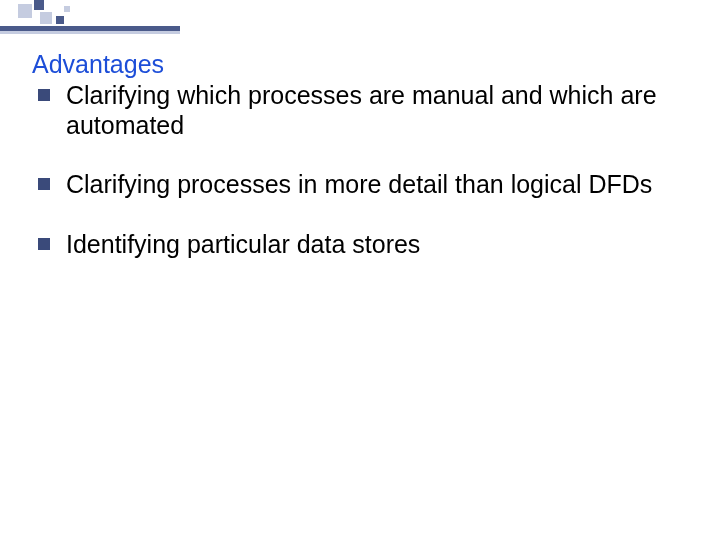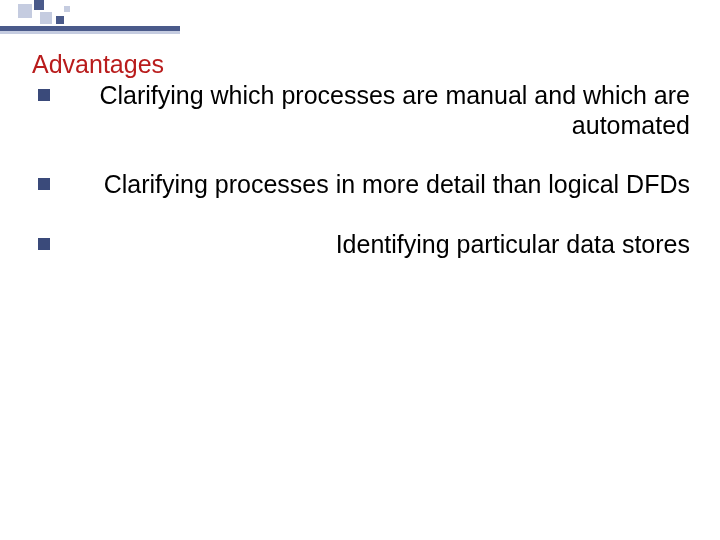--- a/index.html
+++ b/index.html
@@ -57,28 +57,27 @@
     content: "";
     position: absolute;
     left: 0;
     right: 0;
     bottom: -3px;
     height: 3px;
     background: #c5cce0;
   }
   .subhead {
     font-size: 25px;
-    color: #b91c1c;
+    color: #1d4ed8;
     margin-bottom: 2px;
     margin-left: 2px;
   }
   ul.bullets {
     list-style: none;
     margin-left: 2px;
-    text-align: right;
   }
   ul.bullets li {
     position: relative;
     padding-left: 34px;
     font-size: 25px;
     line-height: 1.18;
     color: #000;
     margin-bottom: 30px;
   }
   ul.bullets li::before {

